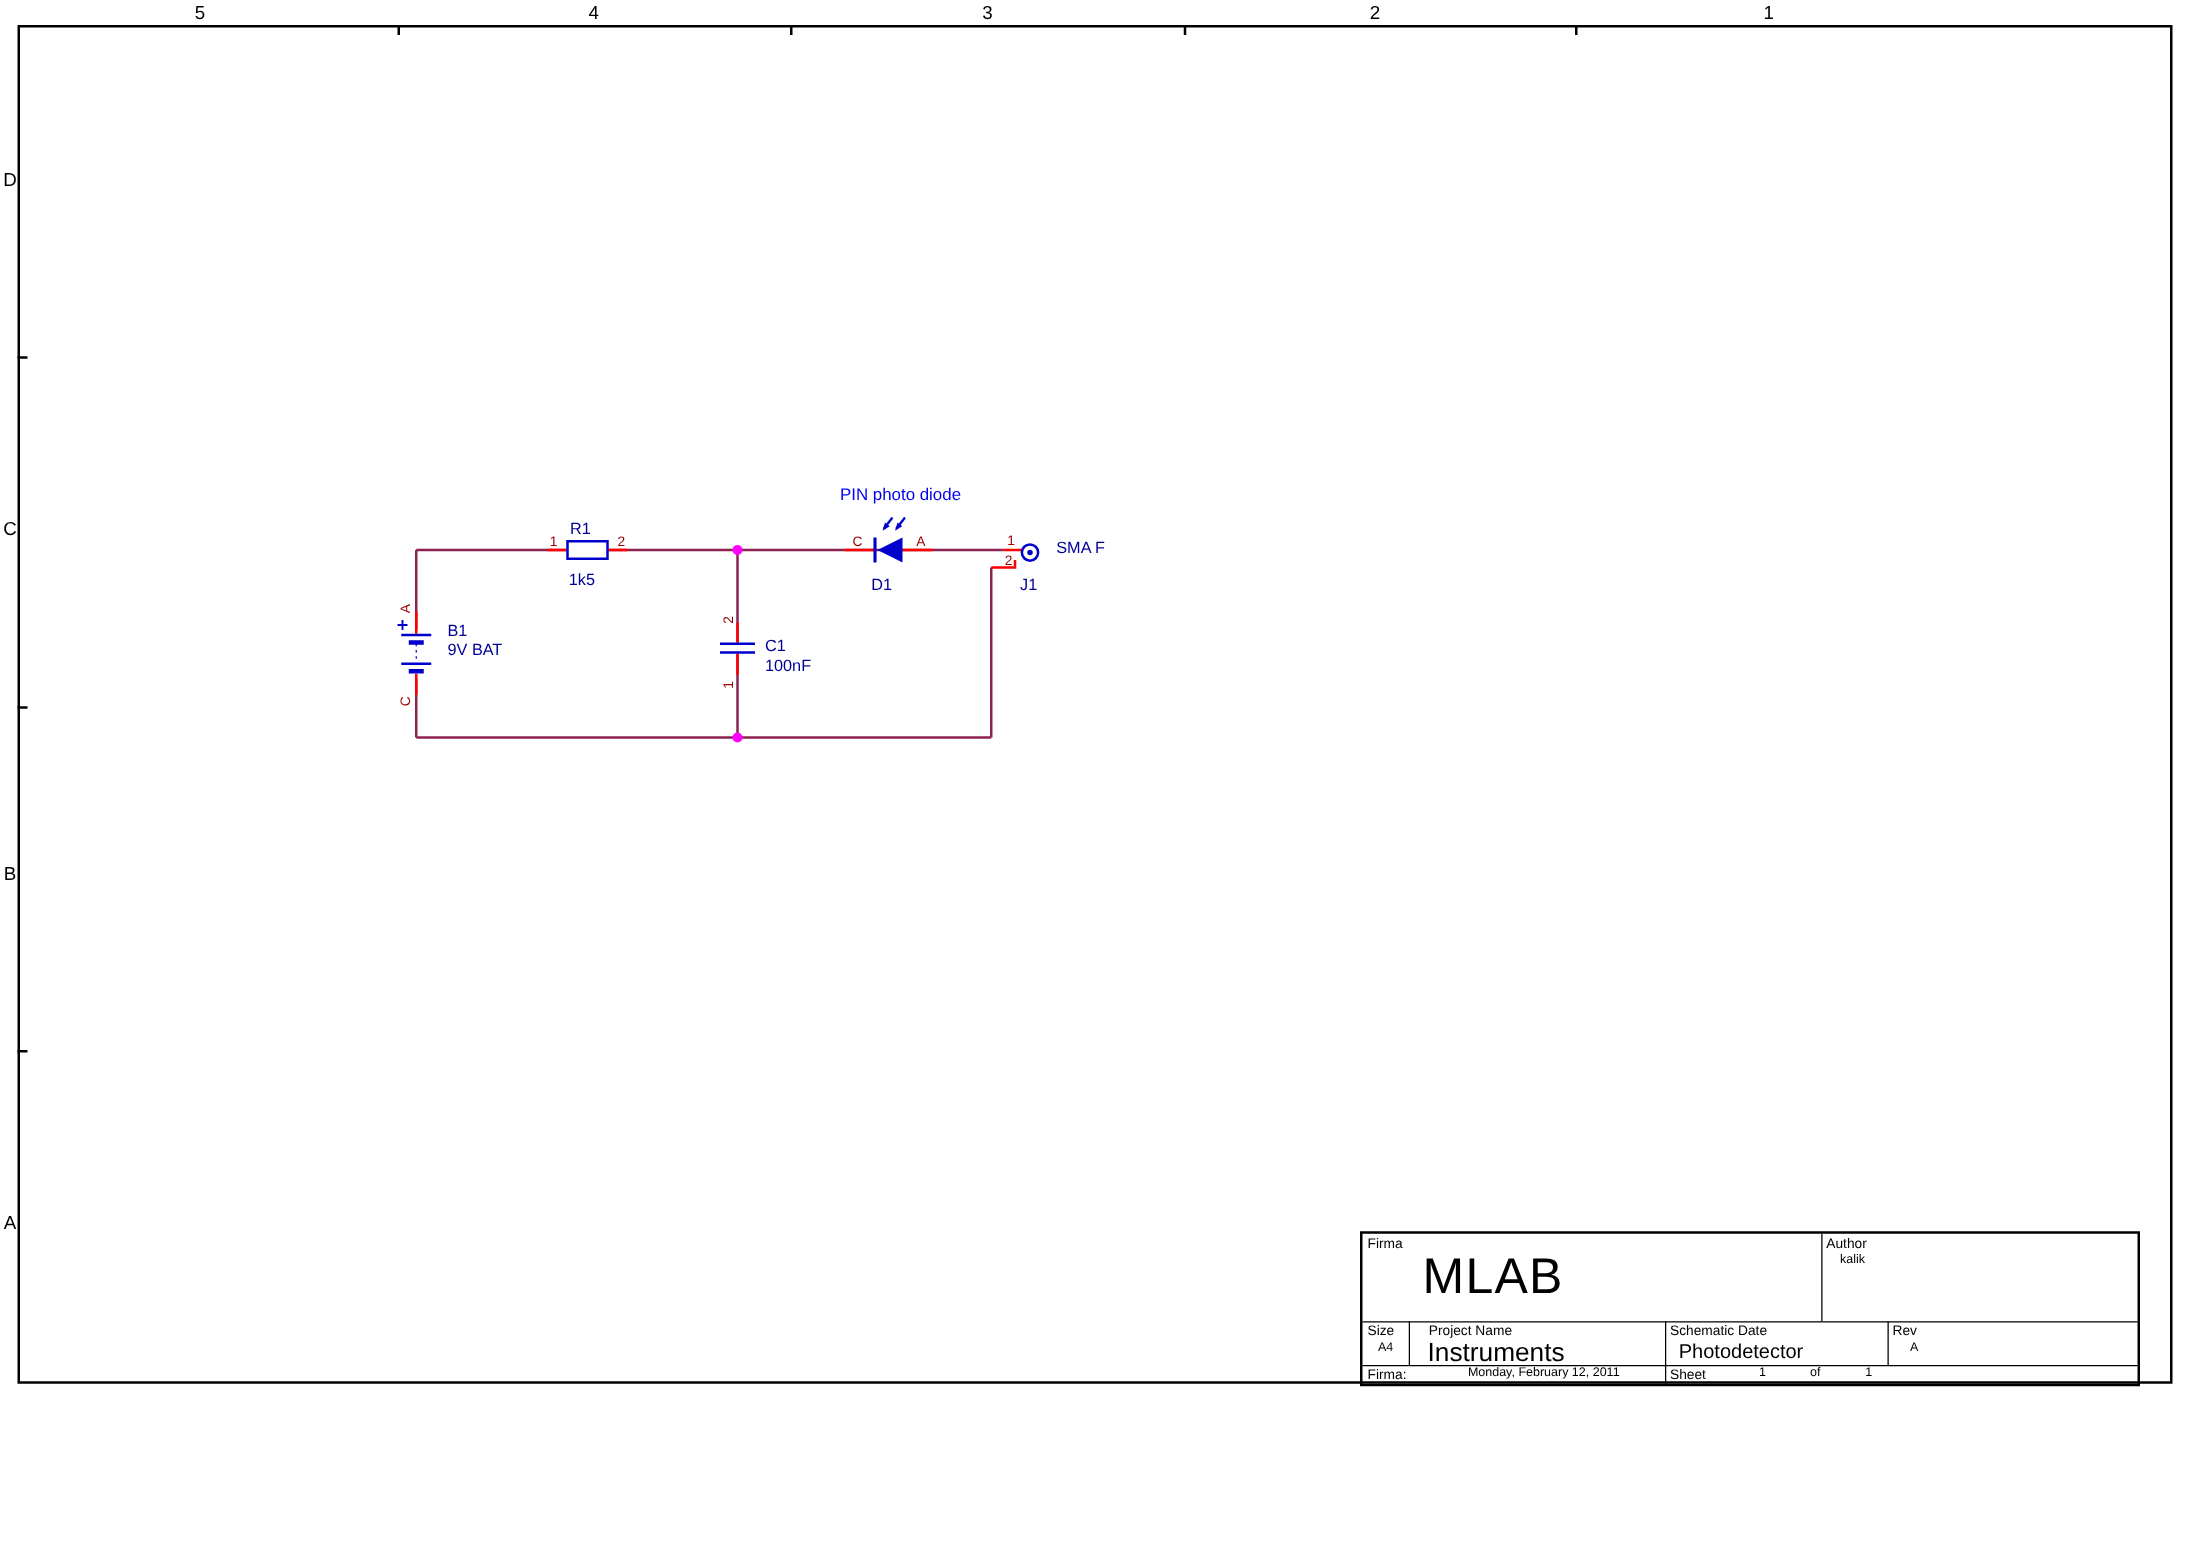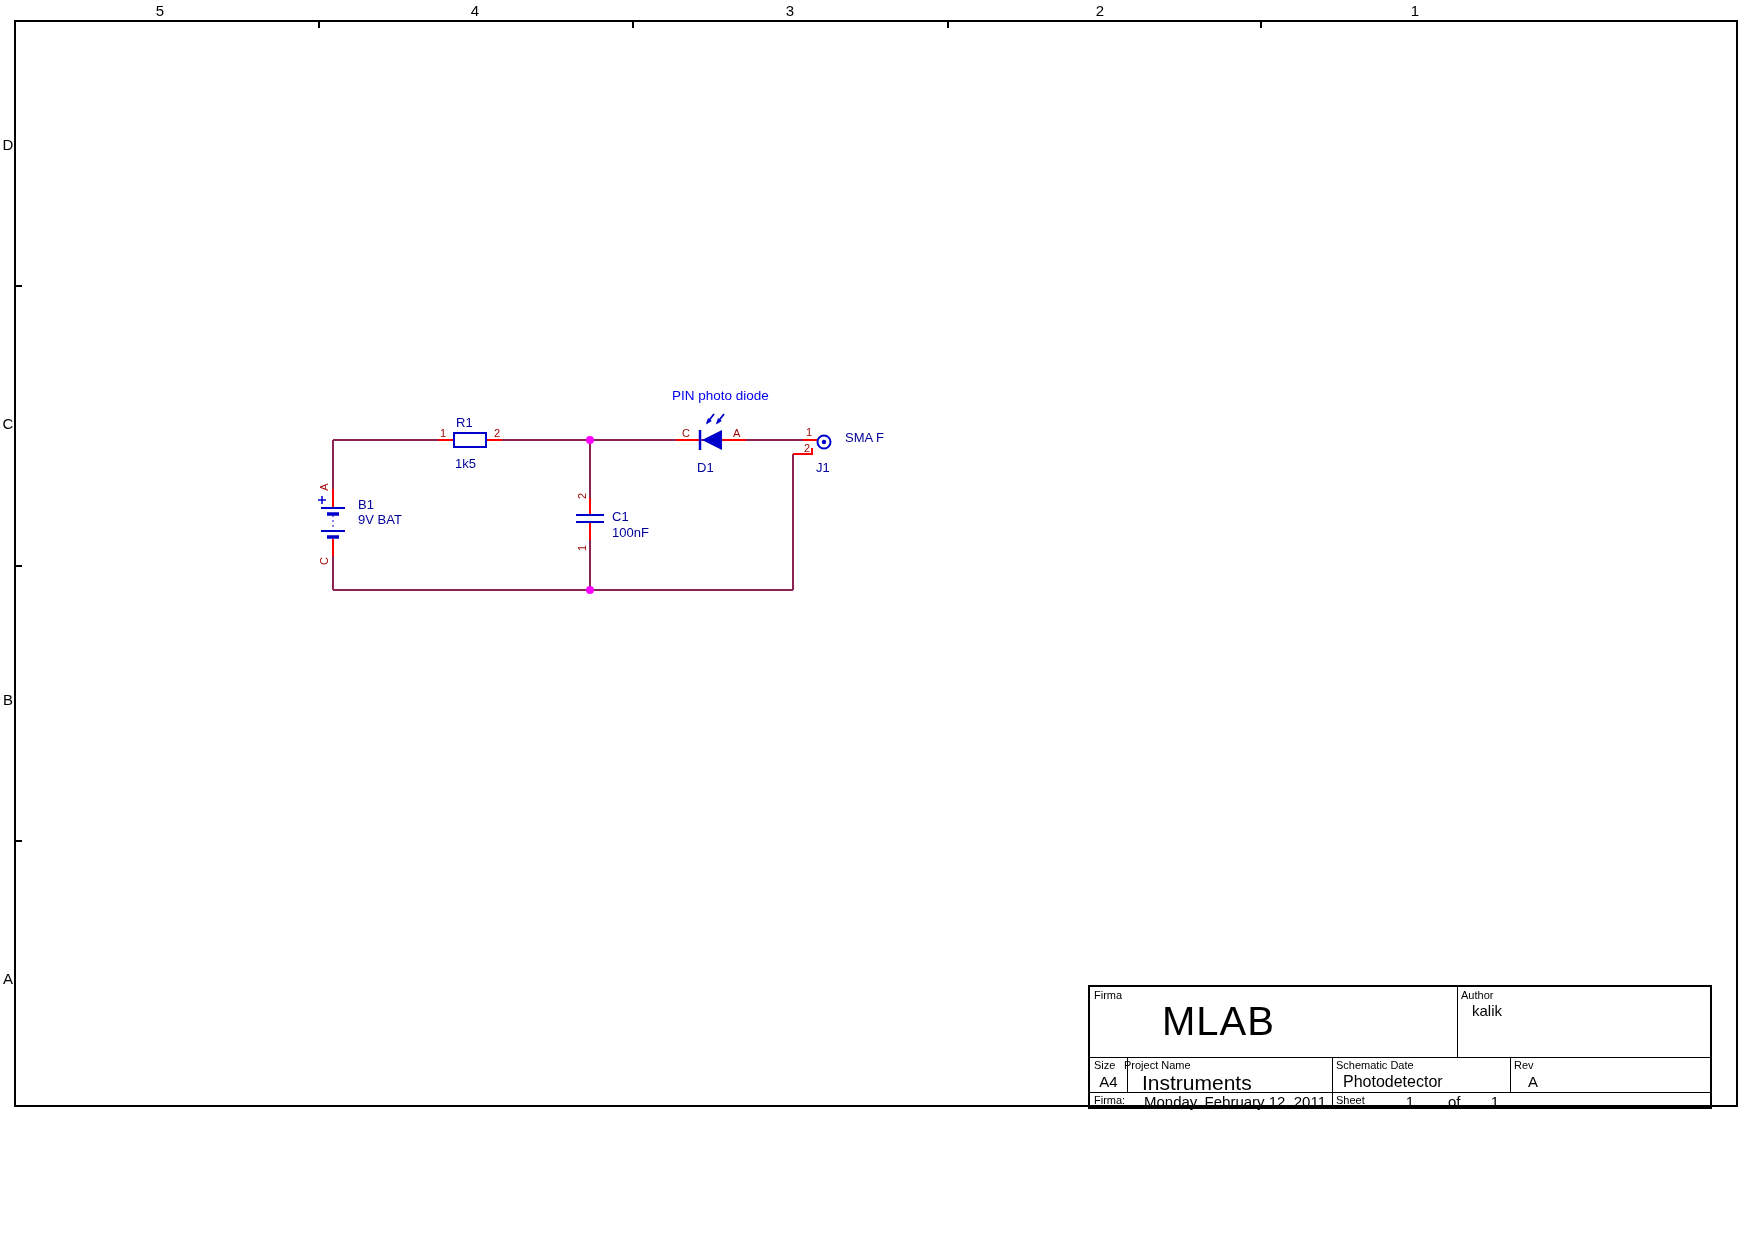--- a/index.html
+++ b/index.html
@@ -11,22 +11,22 @@
   .row-label{left:2px;width:12px;text-align:center;font-size:15px;color:#000;}
   .tick-top{top:20px;width:2px;height:8px;background:#000;}
   .tick-left{left:14px;width:8px;height:2px;background:#000;}
   svg{position:absolute;left:0;top:0;}
   svg text{font-family:"Liberation Sans",sans-serif;}
   
   .tb{left:1088px;top:985px;width:624px;height:124px;border:2px solid #000;box-sizing:border-box;color:#000;}
   .tb .hline{left:0;width:100%;height:0;border-top:1.5px solid #000;}
   .tb .vline{top:0;width:0;border-left:1.5px solid #000;}
   .tb .lbl{font-size:11px;}
-  .tb .val{font-size:15px;}
-  .company{left:48px;top:12px;font-size:40px;letter-spacing:1px;margin-left:24px;}
+  .tb .val{font-size:10px;}
+  .company{left:48px;top:12px;font-size:40px;letter-spacing:1px;}
   .project-val{font-size:21px;}
   .schematic-val{font-size:16px;}
   .ctr{text-align:center;}
 </style>
 </head>
 <body>
 
 <div class="page">
 
   <div class="abs frame-border"></div>
@@ -131,21 +131,21 @@
     <div class="abs vline" style="left:242px;top:70px;height:50px"></div>
     <div class="abs vline" style="left:420px;top:70px;height:35px"></div>
 
     <span class="abs lbl" style="left:4px;top:2px">Firma</span>
     <span class="abs company">MLAB</span>
     <span class="abs lbl" style="left:371px;top:2px">Author</span>
     <span class="abs val" style="left:382px;top:15px">kalik</span>
 
     <span class="abs lbl" style="left:4px;top:72px">Size</span>
     <span class="abs val ctr" style="left:0;top:86px;width:37px">A4</span>
-    <span class="abs lbl" style="left:34px;top:72px">Project Name</span>
+    <span class="abs lbl" style="left:53px;top:72px">Project Name</span>
     <span class="abs project-val" style="left:52px;top:84px">Instruments</span>
     <span class="abs lbl" style="left:246px;top:72px">Schematic Date</span>
     <span class="abs schematic-val" style="left:253px;top:86px">Photodetector</span>
     <span class="abs lbl" style="left:424px;top:72px">Rev</span>
     <span class="abs val" style="left:438px;top:86px">A</span>
 
     <span class="abs lbl" style="left:4px;top:107px">Firma:</span>
     <span class="abs val ctr" style="left:45px;top:106px;width:200px">Monday, February 12, 2011</span>
     <span class="abs lbl" style="left:246px;top:107px">Sheet</span>
     <span class="abs val ctr" style="left:310px;top:106px;width:20px">1</span>

